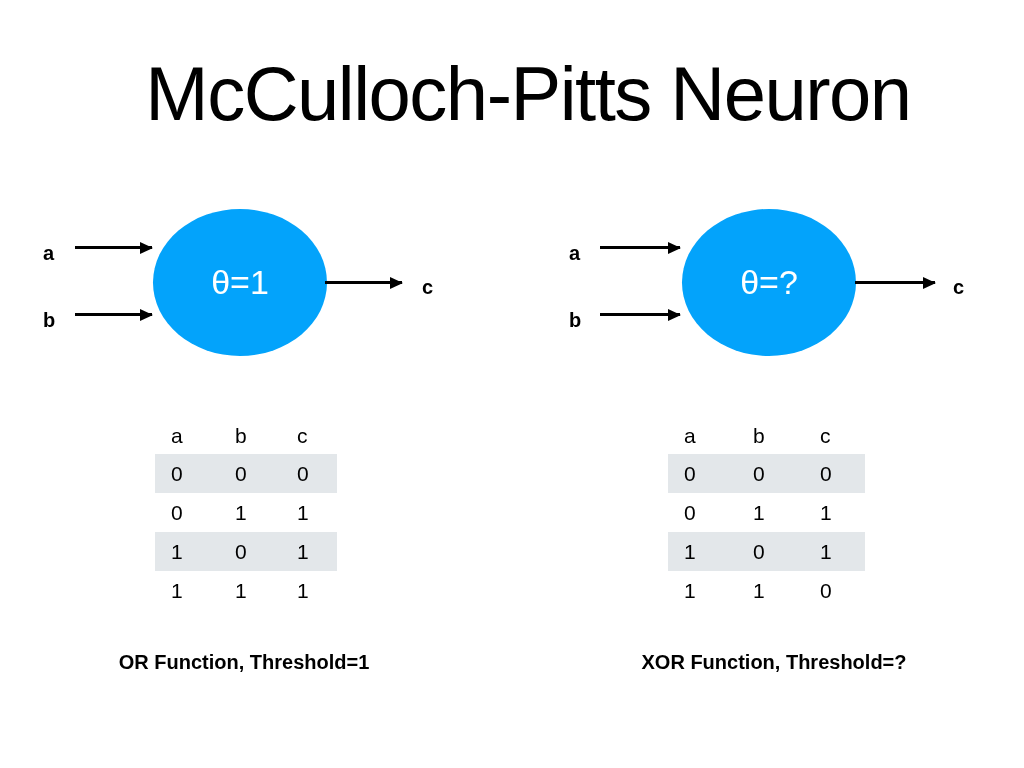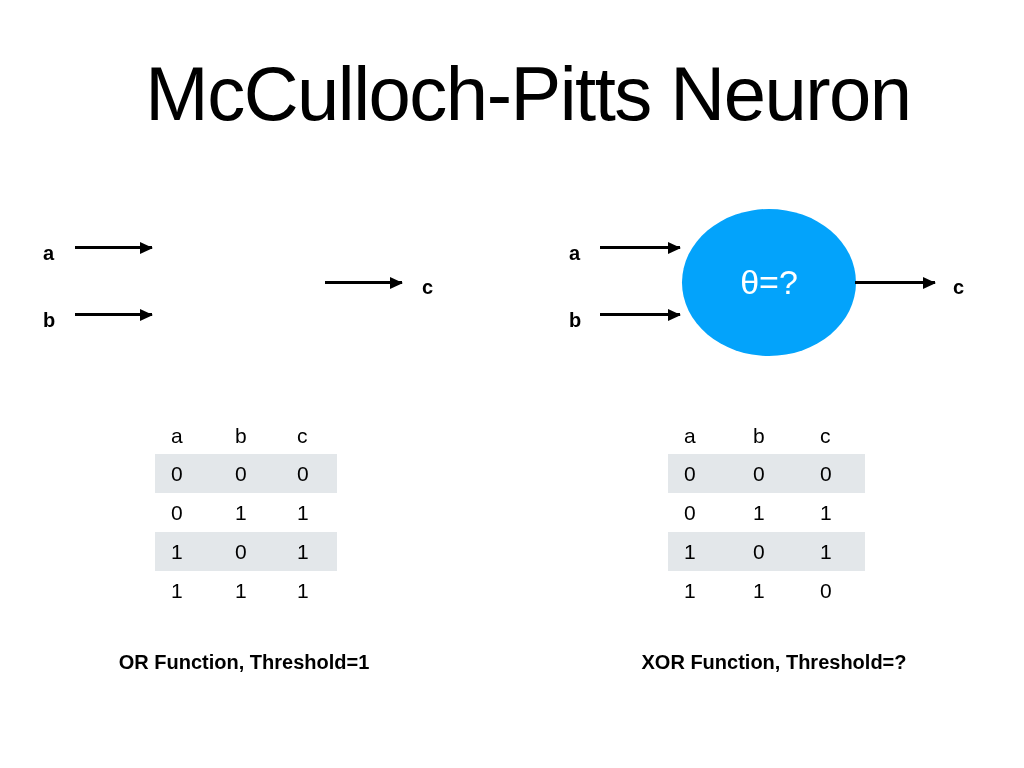--- a/index.html
+++ b/index.html
@@ -165,20 +165,23 @@
   <div class="slide-title">McCulloch-Pitts Neuron</div>
 
   <div class="panel panel-left">
 
     <div class="io-label label-a">a</div>
     <div class="arrow arrow-a"></div>
 
     <div class="io-label label-b">b</div>
     <div class="arrow arrow-b"></div>
 
+    <div class="neuron-body">
+      <div class="neuron-threshold">θ=1</div>
+    </div>
 
     <div class="arrow arrow-c"></div>
     <div class="io-label label-c">c</div>
 
     <table class="truth-table">
       <thead>
         <tr>
           <th class="col-a">a</th>
           <th class="col-b">b</th>
           <th class="col-c">c</th>

